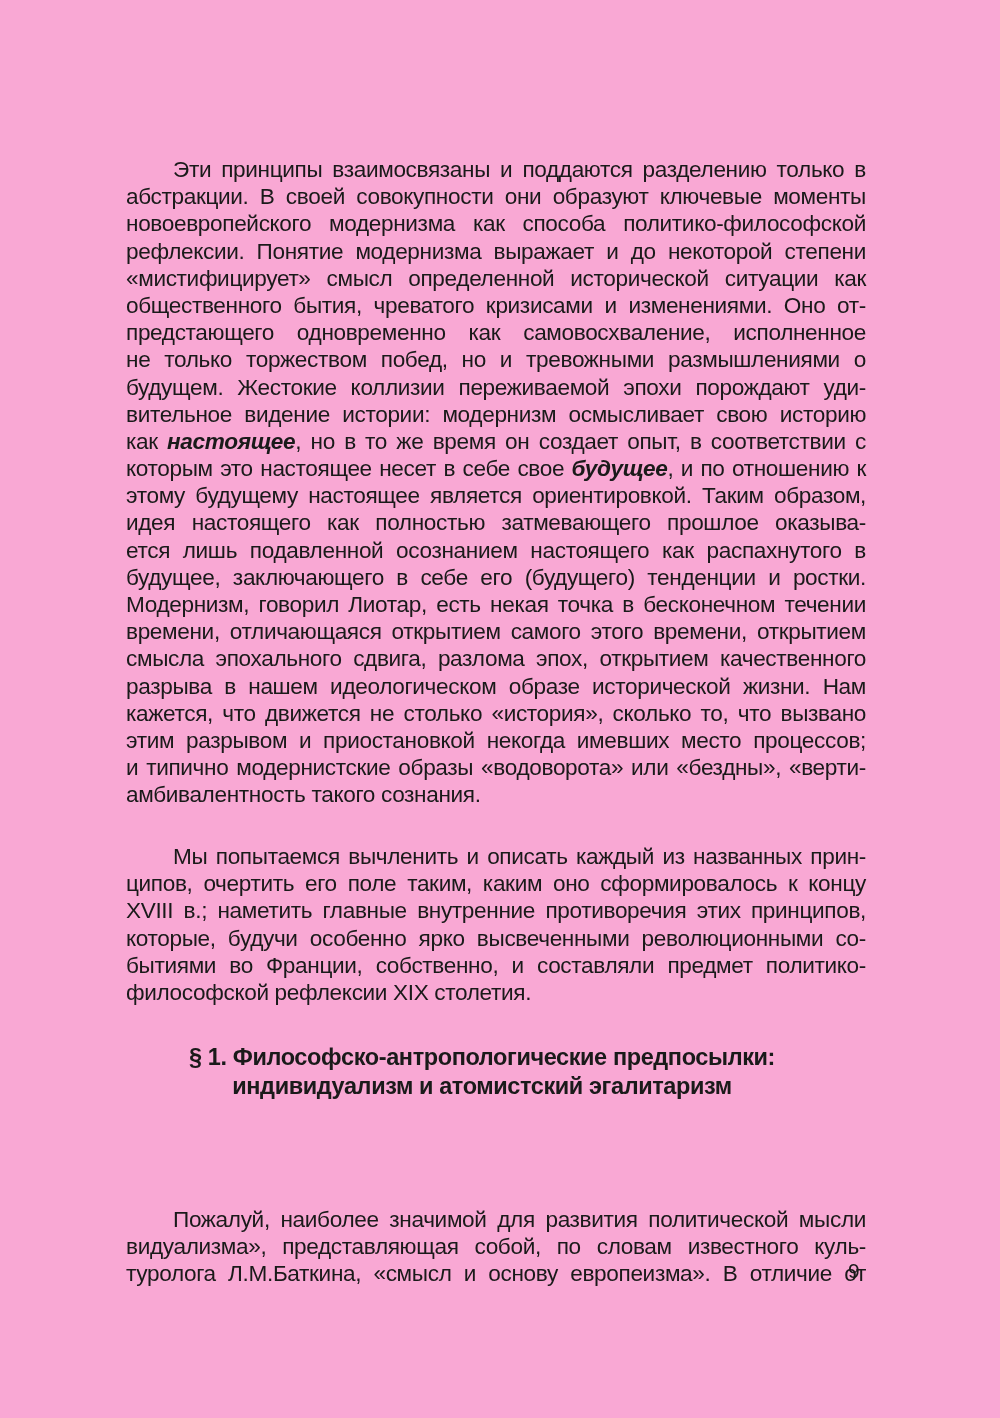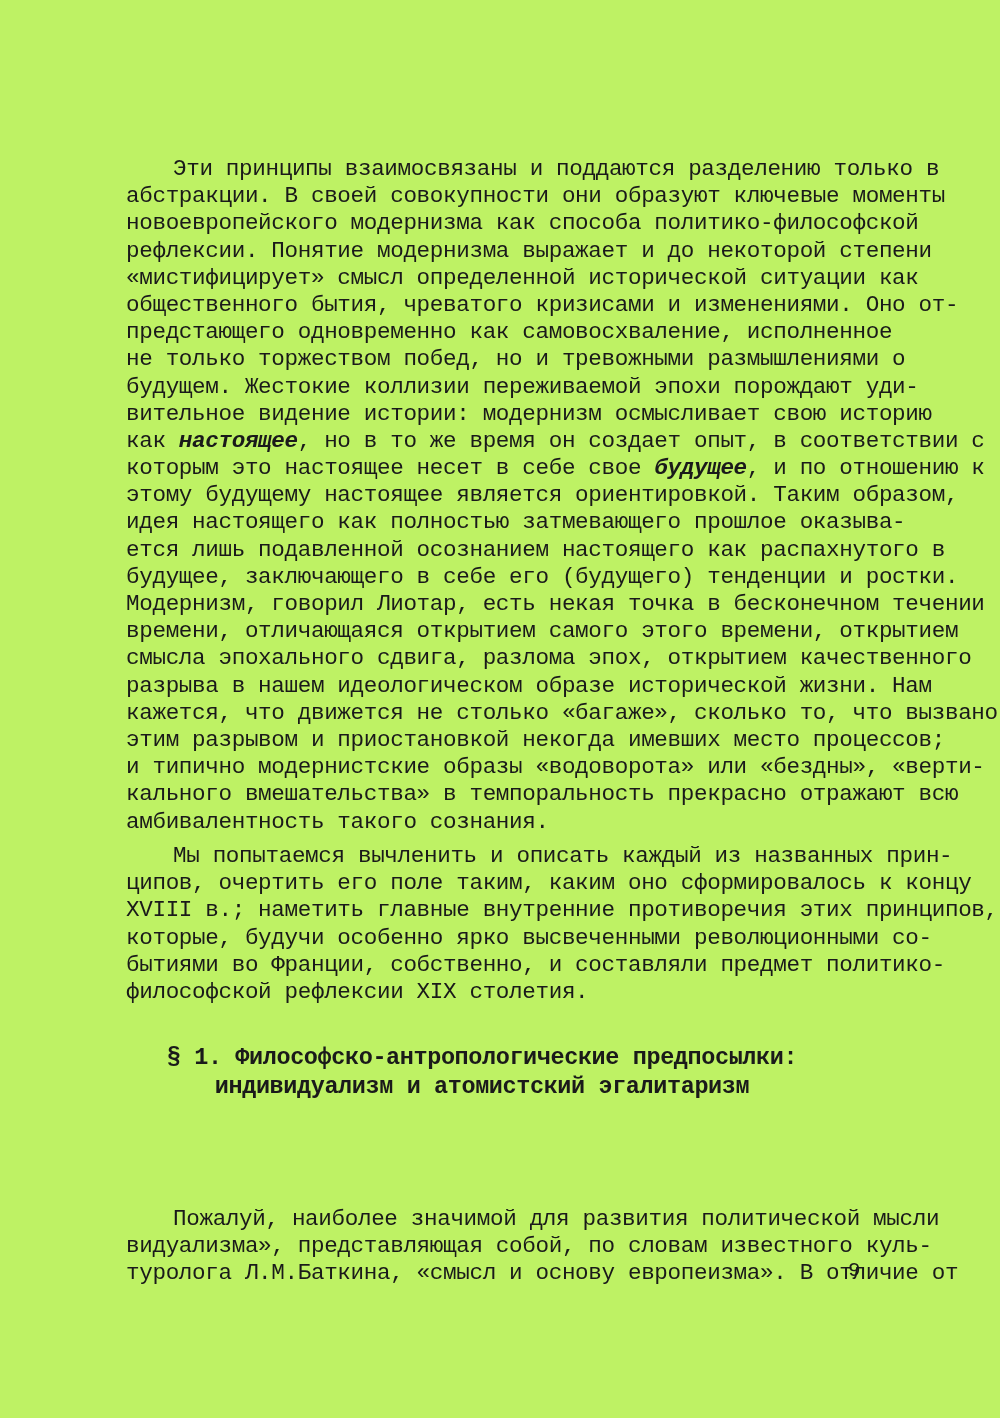--- a/index.html
+++ b/index.html
@@ -1,20 +1,20 @@
 <!DOCTYPE html>
 <html><head>
 <meta charset="utf-8">
 <style>
   html, body { margin: 0; padding: 0; background: #ffffff; }
   body { width: 1000px; height: 1418px; position: relative; overflow: hidden; }
   .page {
     position: absolute; left: 0; top: 0; width: 1000px; height: 1418px;
-    background: #bef264; color: #1a1a1a;
-    font-family: Liberation Mono, monospace;
+    background: #f9a8d4; color: #1a1a1a;
+    font-family: Liberation Sans, sans-serif;
   }
   .text-block {
     position: absolute; left: 126px; width: 740px;
   }
   .line {
     display: block; height: 27.2px; line-height: 27.2px;
     font-size: 22.6px; white-space: nowrap;
     text-align: justify; text-align-last: justify;
     letter-spacing: -0.35px;
   }
@@ -51,24 +51,23 @@
     <span class="line"><span>как </span><span class="bi">настоящее</span><span>, но в то же время он создает опыт, в соответствии с</span></span>
     <span class="line"><span>которым это настоящее несет в себе свое </span><span class="bi">будущее</span><span>, и по отношению к</span></span>
     <span class="line">этому будущему настоящее является ориентировкой. Таким образом,</span>
     <span class="line">идея настоящего как полностью затмевающего прошлое оказыва-</span>
     <span class="line">ется лишь подавленной осознанием настоящего как распахнутого в</span>
     <span class="line">будущее, заключающего в себе его (будущего) тенденции и ростки.</span>
     <span class="line">Модернизм, говорил Лиотар, есть некая точка в бесконечном течении</span>
     <span class="line">времени, отличающаяся открытием самого этого времени, открытием</span>
     <span class="line">смысла эпохального сдвига, разлома эпох, открытием качественного</span>
     <span class="line">разрыва в нашем идеологическом образе исторической жизни. Нам</span>
-    <span class="line">кажется, что движется не столько «багаже», сколько то, что вызвано</span>
+    <span class="line">кажется, что движется не столько «история», сколько то, что вызвано</span>
     <span class="line">этим разрывом и приостановкой некогда имевших место процессов;</span>
     <span class="line">и типично модернистские образы «водоворота» или «бездны», «верти-</span>
-    <span class="line">кального вмешательства» в темпоральность прекрасно отражают всю</span>
     <span class="line last">амбивалентность такого сознания.</span>
   </div>
 
   <div class="text-block" style="top:843px;">
     <span class="line indent">Мы попытаемся вычленить и описать каждый из названных прин-</span>
     <span class="line">ципов, очертить его поле таким, каким оно сформировалось к концу</span>
     <span class="line">XVIII в.; наметить главные внутренние противоречия этих принципов,</span>
     <span class="line">которые, будучи особенно ярко высвеченными революционными со-</span>
     <span class="line">бытиями во Франции, собственно, и составляли предмет политико-</span>
     <span class="line last">философской рефлексии XIX столетия.</span>

